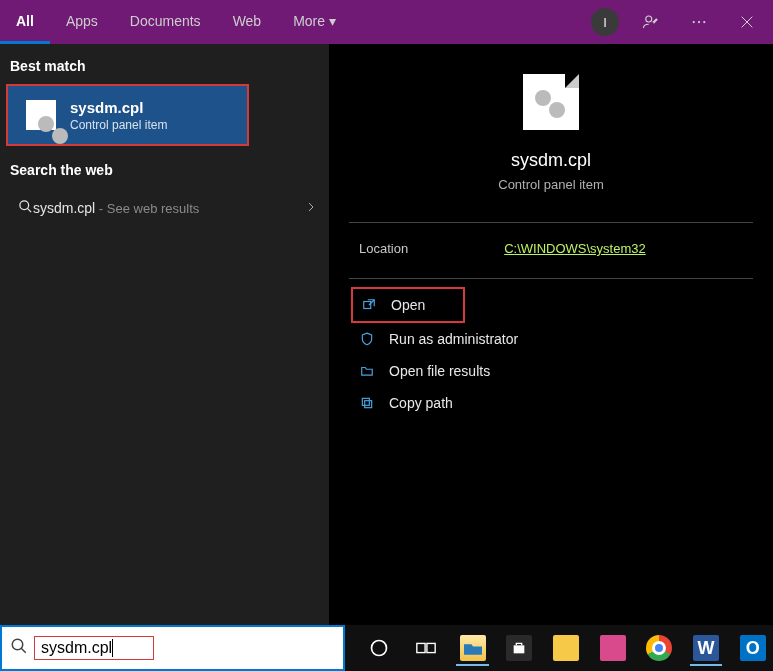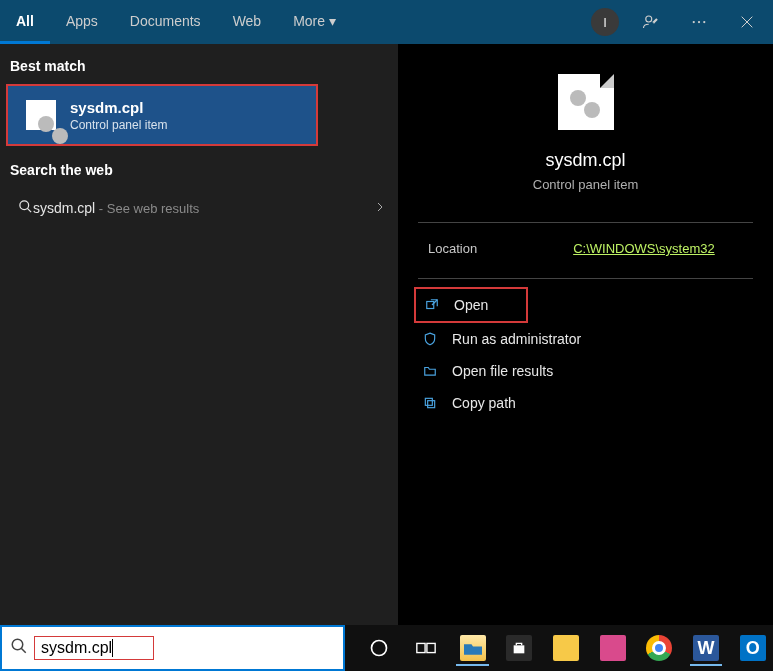--- a/index.html
+++ b/index.html
@@ -1,27 +1,27 @@
 <!DOCTYPE html>
 <html><head>
 <meta charset="utf-8">
 <style>
 * { margin: 0; padding: 0; box-sizing: border-box; font-family: "Segoe UI", Arial, sans-serif; }
 body { width: 773px; height: 671px; background: #0d0d0d; overflow: hidden; position: relative; }
 
-.header { height: 44px; background: #0c4a6e; display: flex; align-items: center; justify-content: space-between; padding: 0 10px 0 0; }
+.header { height: 44px; background: #701a75; display: flex; align-items: center; justify-content: space-between; padding: 0 10px 0 0; }
 .tabs { display: flex; height: 100%; }
 .tab { padding: 0 16px; display: flex; align-items: center; color: #cdcdcd; font-size: 14px; cursor: pointer; border-bottom: 3px solid transparent; }
 .tab.active { color: #fff; border-bottom-color: #0078d4; font-weight: 600; }
 .header-icons { display: flex; align-items: center; gap: 16px; }
 .user-circle { width: 28px; height: 28px; border-radius: 50%; background: #3a3a3a; display: flex; align-items: center; justify-content: center; color: #eee; font-size: 13px; }
 .h-icon { color: #cfcfcf; width: 32px; height: 32px; display:flex; align-items:center; justify-content:center; cursor:pointer; }
 
 .body-area { display: flex; height: 581px; }
-.left-pane { width: 398px; background: #1f1f1f; display:flex; flex-direction:column; }
+.left-pane { width: 329px; background: #1f1f1f; display:flex; flex-direction:column; }
 .section-title { color: #fff; font-size: 14px; font-weight: 600; padding: 14px 10px 8px 10px; }
 .best-match { background: #1e528a; height: 62px; display: flex; align-items: center; padding-left: 18px; gap: 14px; border: 2px solid #d43a3a; margin: 2px 80px 2px 6px; position: relative; }
 .best-match-wrapper { padding: 0; }
 .bm-icon { width: 30px; height: 30px; background: #fff; display:flex; align-items:center; justify-content:center; position:relative; }
 .bm-label { color: #fff; font-size: 15px; font-weight: 600; }
 .bm-sub { color: #d8e2ec; font-size: 12px; margin-top: 2px; }
 
 .web-row { height: 44px; display:flex; align-items:center; padding: 0 12px 0 18px; color:#e5e5e5; font-size: 14px; justify-content: space-between; }
 .web-left { display:flex; align-items:center; }
 .web-sub { color:#8a8a8a; font-size: 13px; }
@@ -31,21 +31,21 @@
 .preview-icon { width: 56px; height: 56px; background:#fff; position:relative; margin-bottom: 20px; }
 .preview-icon .fold { position:absolute; top:0; right:0; width:14px; height:14px; background:#000; }
 .preview-icon .fold::after { content:""; position:absolute; top:0; left:0; border-style:solid; border-width:0 0 14px 14px; border-color: transparent transparent #ccc transparent; }
 .gear { position:absolute; width:16px; height:16px; border-radius:50%; background:#bbb; }
 .gear.g1{ top:16px; left:12px; } .gear.g2{ top:28px; left:26px; }
 .preview-title { color:#fff; font-size: 18px; font-weight:400; }
 .preview-sub { color:#b0b0b0; font-size: 13px; margin-top: 6px; }
 .divider { width: calc(100% - 40px); border-top:1px solid #444; margin: 30px 0 0 0; }
 .info-row { width: 100%; padding: 18px 30px; display:flex; gap: 96px; font-size:13px; color:#c8c8c8; }
 .info-row .link { color:#bef264; text-decoration: underline; cursor:pointer; }
-.actions { width:100%; padding: 8px 16px; }
+.actions { width:100%; padding: 8px 22px; }
 .action-row { display:flex; align-items:center; gap:14px; padding:8px 8px; color:#e8e8e8; font-size:14px; cursor:pointer; }
 .action-row.hl { border:2px solid #d43a3a; width: 114px; }
 .a-icon { width:16px; height:16px; color:#4aa3e0; display:flex; align-items:center; justify-content:center; flex-shrink:0; }
 
 .search-bar { position:absolute; bottom:0; left:0; width:345px; height:46px; background:#fff; border:2px solid #0078d4; display:flex; align-items:center; padding:0 8px; }
 .search-bar svg { color:#444; margin-right:6px; }
 .search-text-box { border:1px solid #d43a3a; padding:2px 6px; font-size:16px; font-family:inherit; outline:none; border-width:1px; width: 120px; }
 .caret { display:inline-block; width:1px; height:18px; background:#000; vertical-align:middle; }
 
 .taskbar { position:absolute; bottom:0; left:345px; right:0; height:46px; background:#101010; display:flex; align-items:center; gap:6px; padding-left:14px; }

